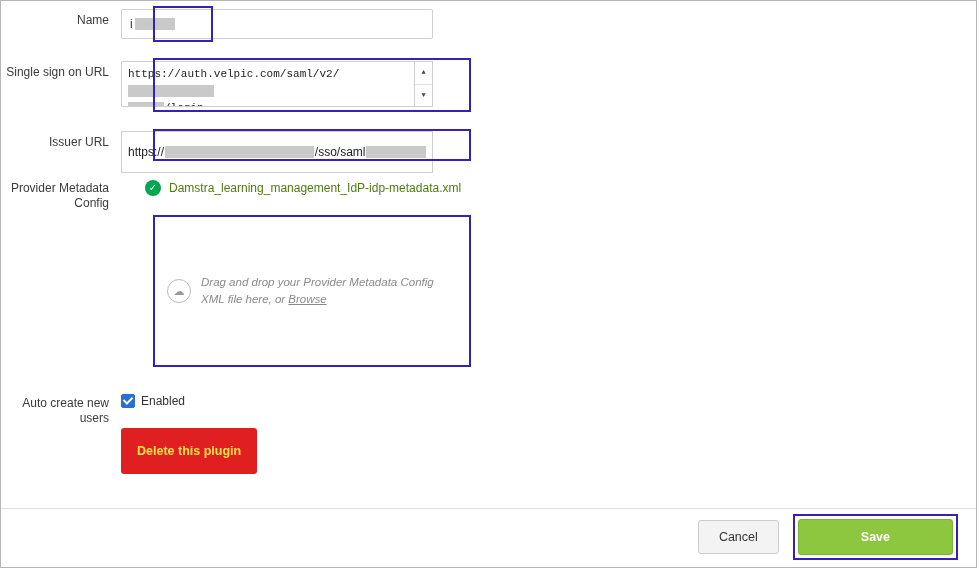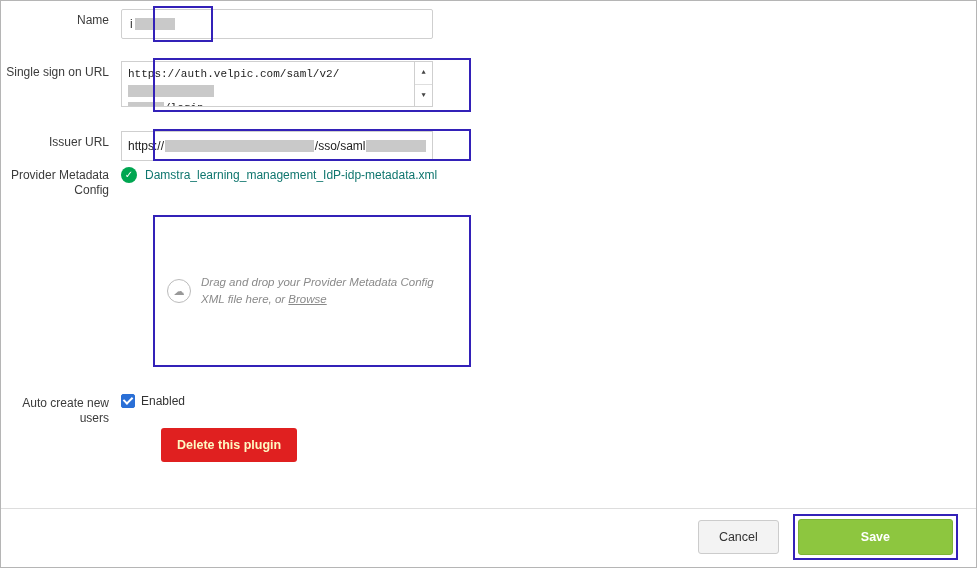--- a/index.html
+++ b/index.html
@@ -114,57 +114,57 @@
     font-size: 7px;
     color: #444;
   }
   .spin-btn.top { border-bottom: 1px solid #dedede; }
   .hl-sso { left: 152px; top: 57px; width: 318px; height: 54px; }
 
   
   .row-issuer { left: 0px; top: 130px; width: 700px; }
   .issuer-box {
     width: 312px;
-    height: 30px;
+    height: 42px;
     border: 1px solid #cfcfcf;
     box-sizing: border-box;
     background: #ffffff;
     font-size: 12px;
     color: #222;
     padding: 5px 6px;
     display: flex;
     align-items: center;
     overflow: hidden;
     white-space: nowrap;
   }
   .iss-redact1 { width: 150px; margin: 0 1px; }
   .iss-redact2 { width: 60px; margin-left: 1px; }
   .hl-issuer { left: 152px; top: 128px; width: 318px; height: 32px; }
 
   
-  .row-meta { left: 0px; top: 163px; width: 700px; }
+  .row-meta { left: 0px; top: 176px; width: 700px; gap: 24px; }
   .meta-file {
     display: flex;
     align-items: center;
     gap: 8px;
     height: 22px;
   }
   .check-circle {
     width: 16px;
     height: 16px;
     border-radius: 50%;
     background: #00a651;
     color: #ffffff;
     font-size: 10px;
     display: flex;
     align-items: center;
     justify-content: center;
     line-height: 1;
   }
-  .meta-filename { font-size: 12px; color: #0f766e; }
+  .meta-filename { font-size: 12px; color: #4d7c0f; }
   .dropzone {
     position: absolute;
     left: 152px;
     top: 214px;
     width: 318px;
     height: 152px;
     border: 2px solid #3321b8;
     box-sizing: border-box;
     background: #ffffff;
     display: flex;
@@ -233,29 +233,28 @@
     font-style: italic;
     color: #8d8d8d;
     font-size: 11px;
     line-height: 16px;
     margin-top: 8px;
     width: 300px;
   }
   .delete-btn {
     margin-top: 18px;
     background: #e02020;
-    color: #fef9c3;
+    color: #fde047;
     border: none;
     border-radius: 3px;
     font-size: 12.5px;
     font-weight: bold;
-    padding: 10px 16px;
+    padding: 16px 16px;
     cursor: pointer;
     font-family: "Liberation Sans", sans-serif;
-    margin-left: 40px;
   }
 
   
   .footer {
     position: absolute;
     left: 0;
     right: 0;
     bottom: 3px;
     height: 56px;
     border-top: 1px solid #dddddd;

